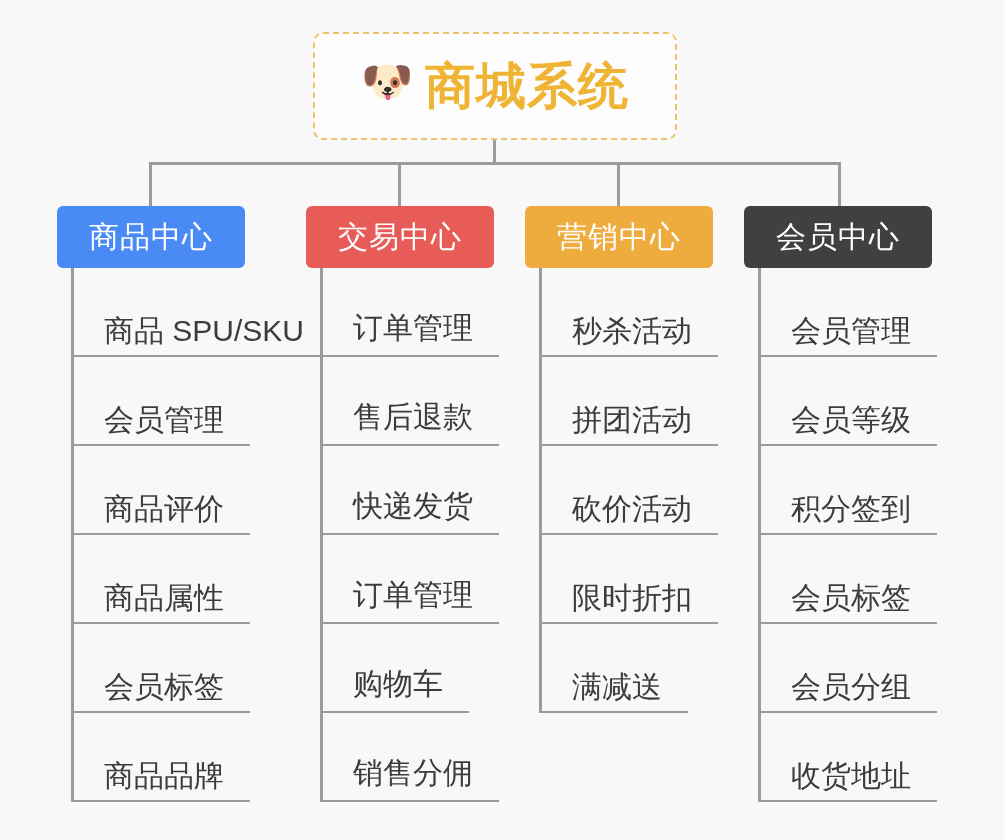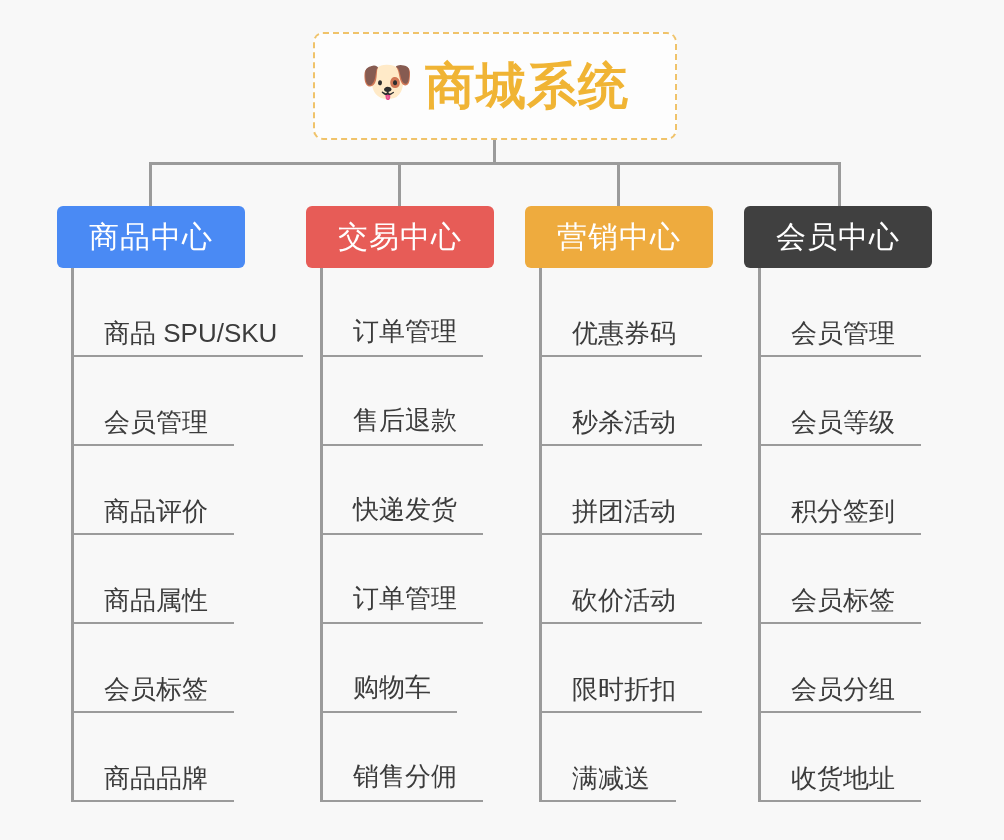--- a/index.html
+++ b/index.html
@@ -99,21 +99,21 @@
     position: relative;
     height: 89px;
     box-sizing: border-box;
     display: flex;
     align-items: flex-end;
   }
   .leaf-label {
     display: inline-block;
     padding: 0 26px 6px 30px;
     border-bottom: 2px solid #9b9b9b;
-    font-size: 26px;
+    font-size: 30px;
     color: #3c3c3c;
     white-space: nowrap;
     line-height: 1.25;
   }
 </style>
 </head>
 <body>
 
 <div id="canvas">
 
@@ -182,23 +182,20 @@
         </div>
     </div>
   </div>
 
   <div class="column col-3">
     <div class="cat-header" style="background:#eeab3e;">
       <span>营销中心</span>
     </div>
     <div class="branch">
       <div class="leaf">
-          <span class="leaf-label">优惠券码</span>
-        </div>
-      <div class="leaf">
           <span class="leaf-label">秒杀活动</span>
         </div>
       <div class="leaf">
           <span class="leaf-label">拼团活动</span>
         </div>
       <div class="leaf">
           <span class="leaf-label">砍价活动</span>
         </div>
       <div class="leaf">
           <span class="leaf-label">限时折扣</span>

